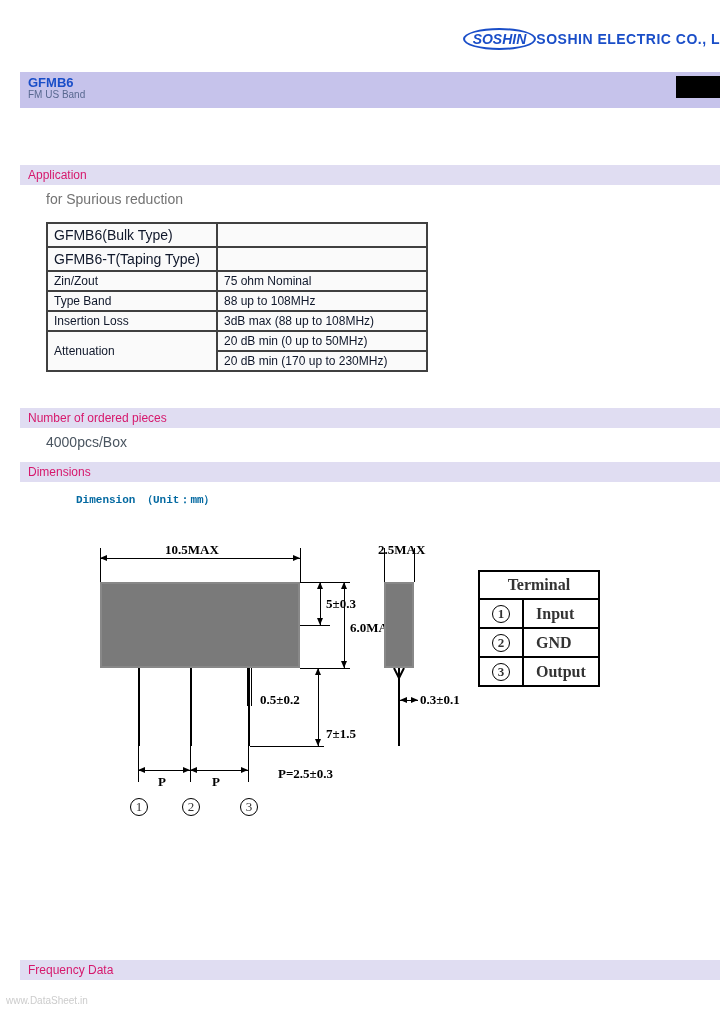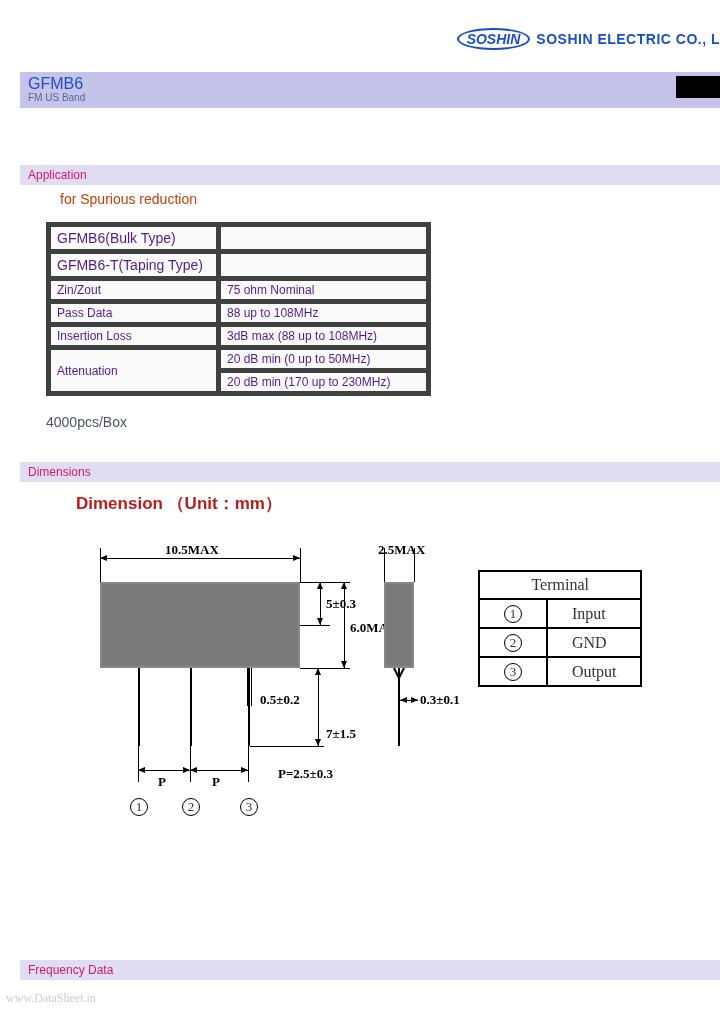--- a/index.html
+++ b/index.html
@@ -11,21 +11,21 @@
     font-size: 13px;
     color: #333;
     position: relative;
   }
   .header-logo {
     position: absolute;
     top: 28px;
     right: 0;
     display: flex;
     align-items: center;
-    gap: 6px;
+    gap: 0;
   }
   .logo-oval {
     border: 2px solid #1a4ec8;
     border-radius: 50%/50%;
     padding: 1px 8px;
     color: #1a4ec8;
     font-weight: bold;
     font-size: 14px;
     font-style: italic;
   }
@@ -39,22 +39,22 @@
     position: absolute;
     top: 72px;
     left: 20px;
     right: 0;
     background: #c6c3eb;
     height: 36px;
     padding: 3px 8px 2px 8px;
   }
   .title-main {
     color: #1a4ec8;
-    font-size: 16px;
-    font-weight: 400;
+    font-size: 13px;
+    font-weight: 700;
   }
   .title-sub {
     color: #586890;
     font-size: 10px;
     margin-top: -1px;
   }
   .black-block {
     position: absolute;
     top: 76px;
     right: 0;
@@ -63,57 +63,56 @@
     background: #000;
   }
   .section-header {
     background: #e0ddf2;
     color: #d6186c;
     font-size: 12px;
     padding: 3px 8px;
     margin-bottom: 4px;
   }
   .sec-app { position: absolute; top: 165px; left: 20px; right: 0; }
-  .app-text { margin-left: 40px; margin-top: 6px; color: #c2410c; font-size: 14px; }
+  .app-text { margin-left: 26px; margin-top: 6px; color: #737373; font-size: 14px; }
   .sec-char { position: absolute; top: 216px; left: 20px; right: 0; }
   .char-table {
     margin-left: 26px;
     margin-top: 6px;
     border-collapse: collapse;
     border: 1px solid #999;
   }
   .char-table td {
-    border: 5px solid #404040;
+    border: 2px solid #404040;
     padding: 2px 6px;
     font-size: 12px;
-    color: #4c1d95;
+    color: #0f172a;
     vertical-align: middle;
     background: #fafafa;
   }
   .char-table .type-row td { font-size: 14px; padding: 3px 6px; }
   .char-table .c1 { width: 170px; }
   .char-table .c2 { width: 210px; }
   .sec-pieces { position: absolute; top: 408px; left: 20px; right: 0; }
   .pieces-text { margin-left: 26px; margin-top: 6px; color: #4a5560; font-size: 14px; }
   .sec-dim { position: absolute; top: 462px; left: 20px; right: 0; }
   .dim-label {
     margin-left: 56px; margin-top: 10px;
-    font-family: Liberation Sans, sans-serif;
-    font-size: 17px;
-    font-weight: bold;
-    color: #b91c1c;
+    font-family: Liberation Mono, monospace;
+    font-size: 11px;
+    font-weight: bold;
+    color: #0369a1;
   }
   .sec-freq { position: absolute; top: 960px; left: 20px; right: 0; }
   .watermark {
     position: absolute;
     bottom: 6px;
     left: 6px;
     color: #ccc;
-    font-size: 12px;
-    font-family: Liberation Serif, serif;
+    font-size: 10px;
   }
   .diagram-zone {
     position: absolute;
     top: 540px;
     left: 30px;
     width: 660px;
     height: 380px;
   }
   .comp-body {
     position: absolute;
@@ -179,24 +178,24 @@
     position: absolute;
     left: 360px; top: 128px; width: 18px; height: 18px;
   }
   .term-table {
     position: absolute;
     left: 448px; top: 30px;
     border-collapse: collapse;
   }
   .term-table td, .term-table th {
     border: 2px solid #000;
-    padding: 4px 24px;
+    padding: 4px 12px;
     font-family: "Times New Roman", serif;
     font-size: 16px;
-    font-weight: normal;
+    font-weight: bold;
     text-align: left;
   }
   .term-table th { text-align: center; }
   .term-table .num { text-align: center; width: 36px; }
   .circ-num {
     display: inline-flex;
     border: 1.5px solid #000;
     border-radius: 50%;
     width: 18px; height: 18px;
     align-items: center; justify-content: center;
@@ -237,39 +236,40 @@
     </tr>
     <tr class="type-row">
       <td class="c1">GFMB6-T(Taping Type)</td>
       <td class="c2"></td>
     </tr>
     <tr>
       <td class="c1">Zin/Zout</td>
       <td class="c2">75 ohm Nominal</td>
     </tr>
     <tr>
-      <td class="c1">Pass Data</td>
+      <td class="c1">Type Band</td>
       <td class="c2">88 up to 108MHz</td>
     </tr>
     <tr>
       <td class="c1">Insertion Loss</td>
       <td class="c2">3dB max (88 up to 108MHz)</td>
     </tr>
     <tr>
       <td class="c1" rowspan="2">Attenuation</td>
       <td class="c2">20 dB min (0 up to 50MHz)</td>
     </tr>
     <tr>
       <td class="c2">20 dB min (170 up to 230MHz)</td>
     </tr>
   </tbody>
     </table>
 </div>
 
 <div class="sec-pieces">
+  <div class="section-header">Number of ordered pieces</div>
   <div class="pieces-text">4000pcs/Box</div>
 </div>
 
 <div class="sec-dim">
   <div class="section-header">Dimensions</div>
   <div class="dim-label">Dimension （Unit：mm）</div>
 </div>
 
 <div class="diagram-zone">
 

